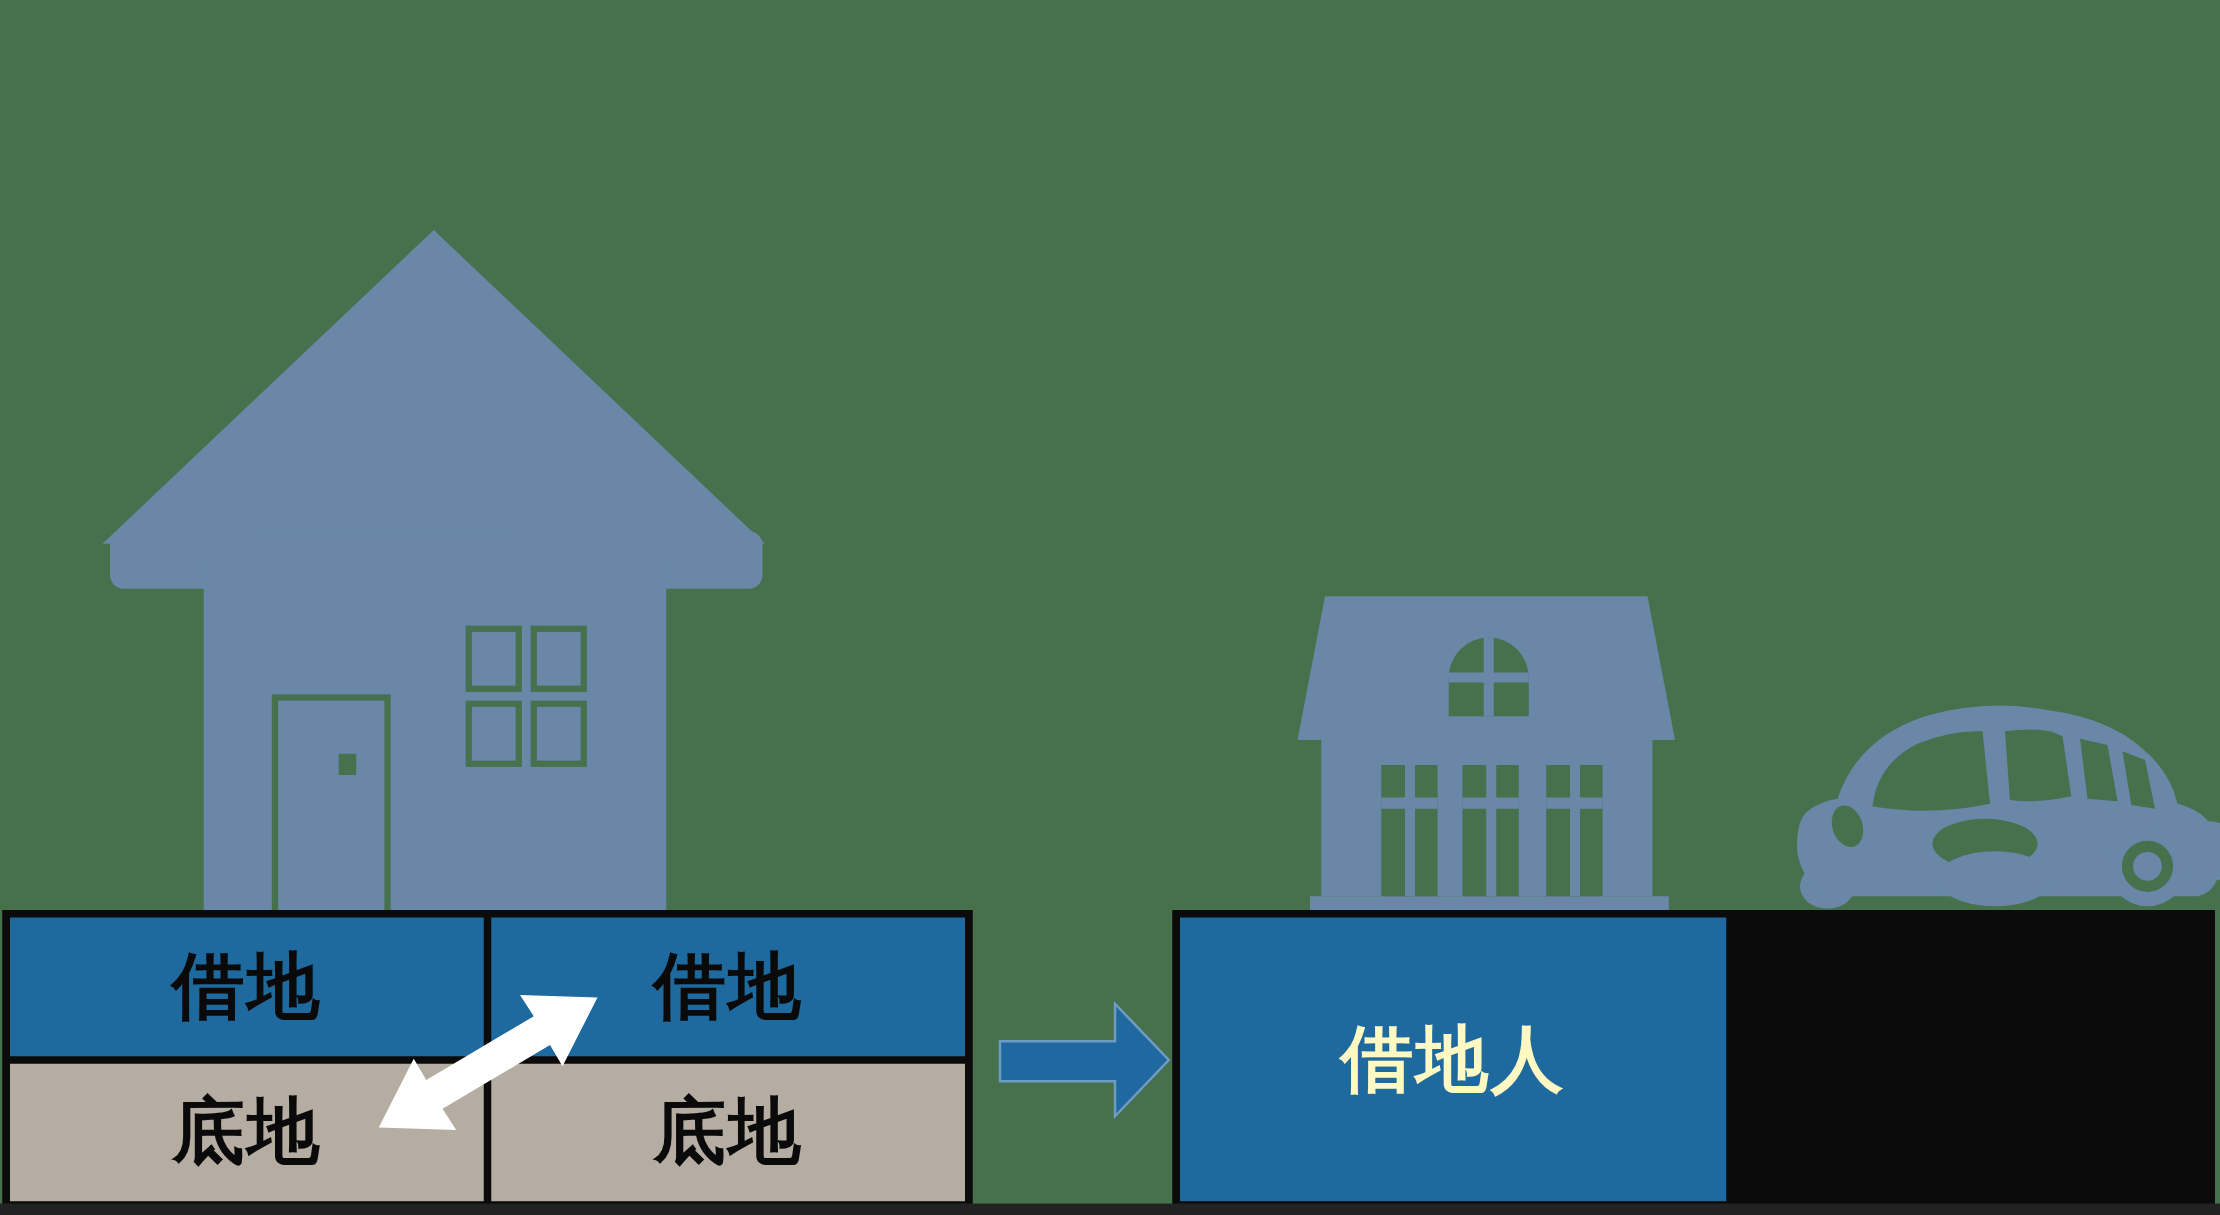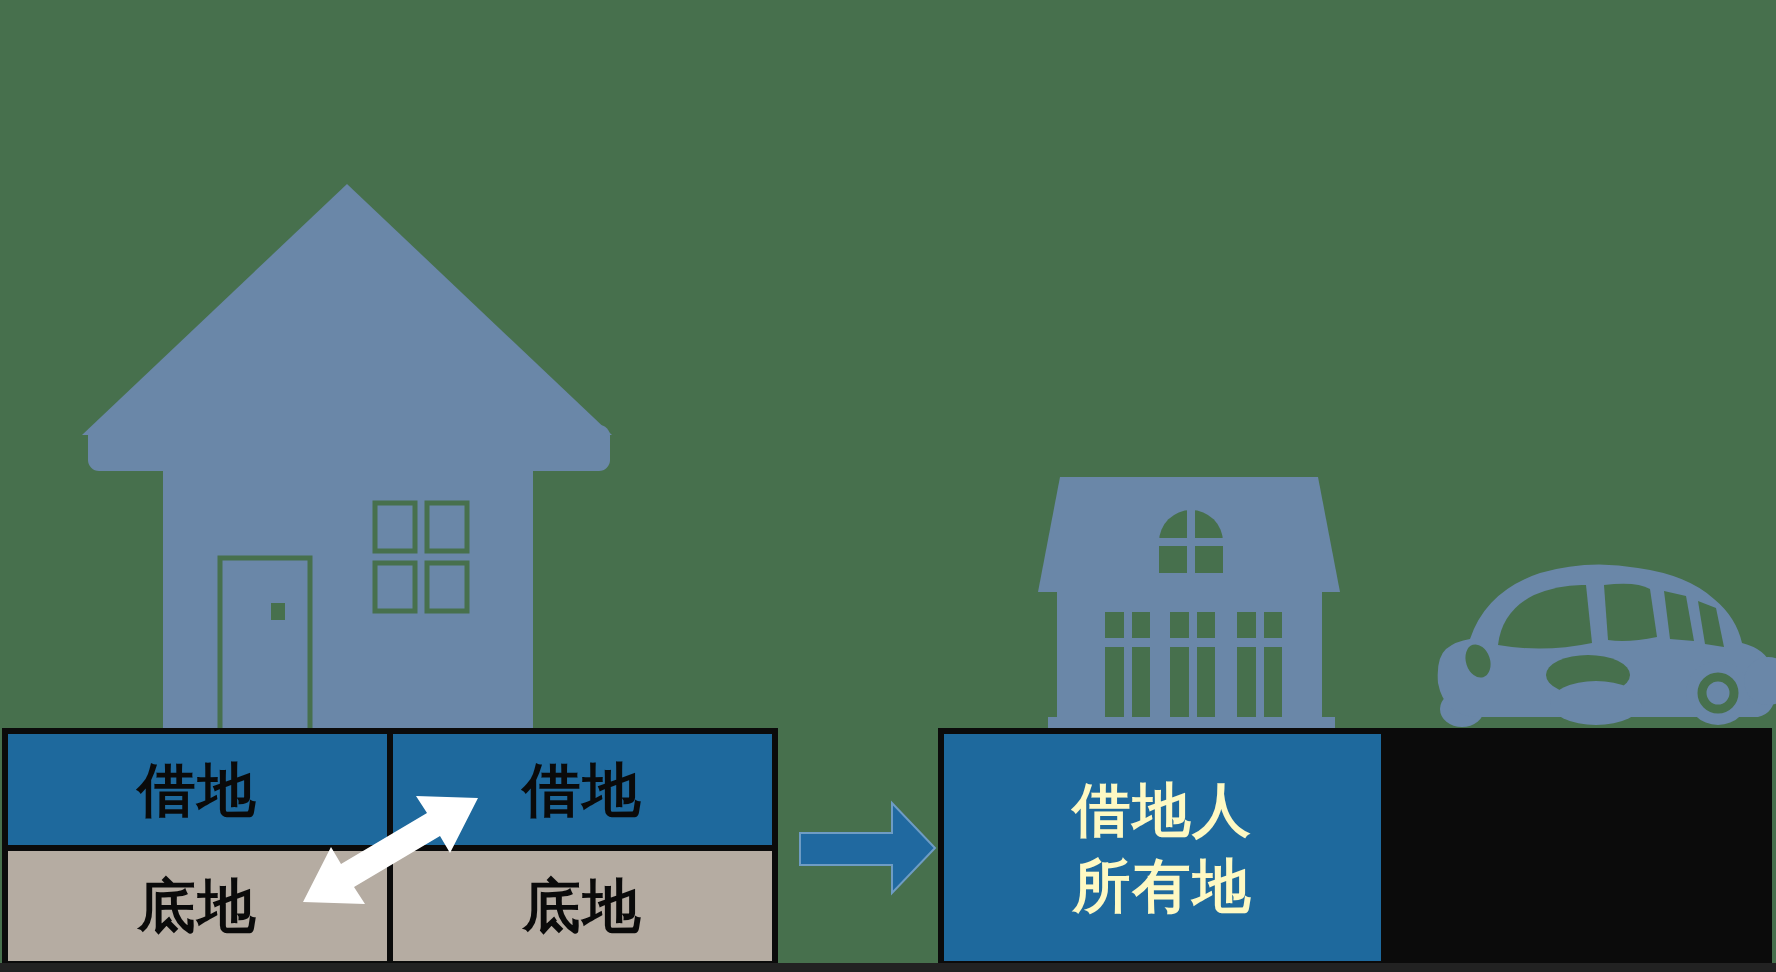--- a/index.html
+++ b/index.html
@@ -106,17 +106,16 @@
     <polygon fill="#ffffff" points="8,112 70,114 59,97 145,46 155,63 183,8 121,6 132,23 46,74 36,57"></polygon>
   </svg>
 
   <svg class="abs" style="left:798px;top:800px;" width="140" height="97" viewBox="0 0 140 97">
     <polygon fill="var(--arrow,#2069A0)" stroke="#6E9CC4" stroke-width="2" points="2,33 94,33 94,3 137,48 94,93 94,65 2,65"></polygon>
   </svg>
 
   <div id="right-grid" class="abs land-grid">
     <div class="cell leased white-text">
       <span>借地人</span>
-      <span>所有地</span>
     </div>
   </div>
 
 </div>
 
 </body></html>

